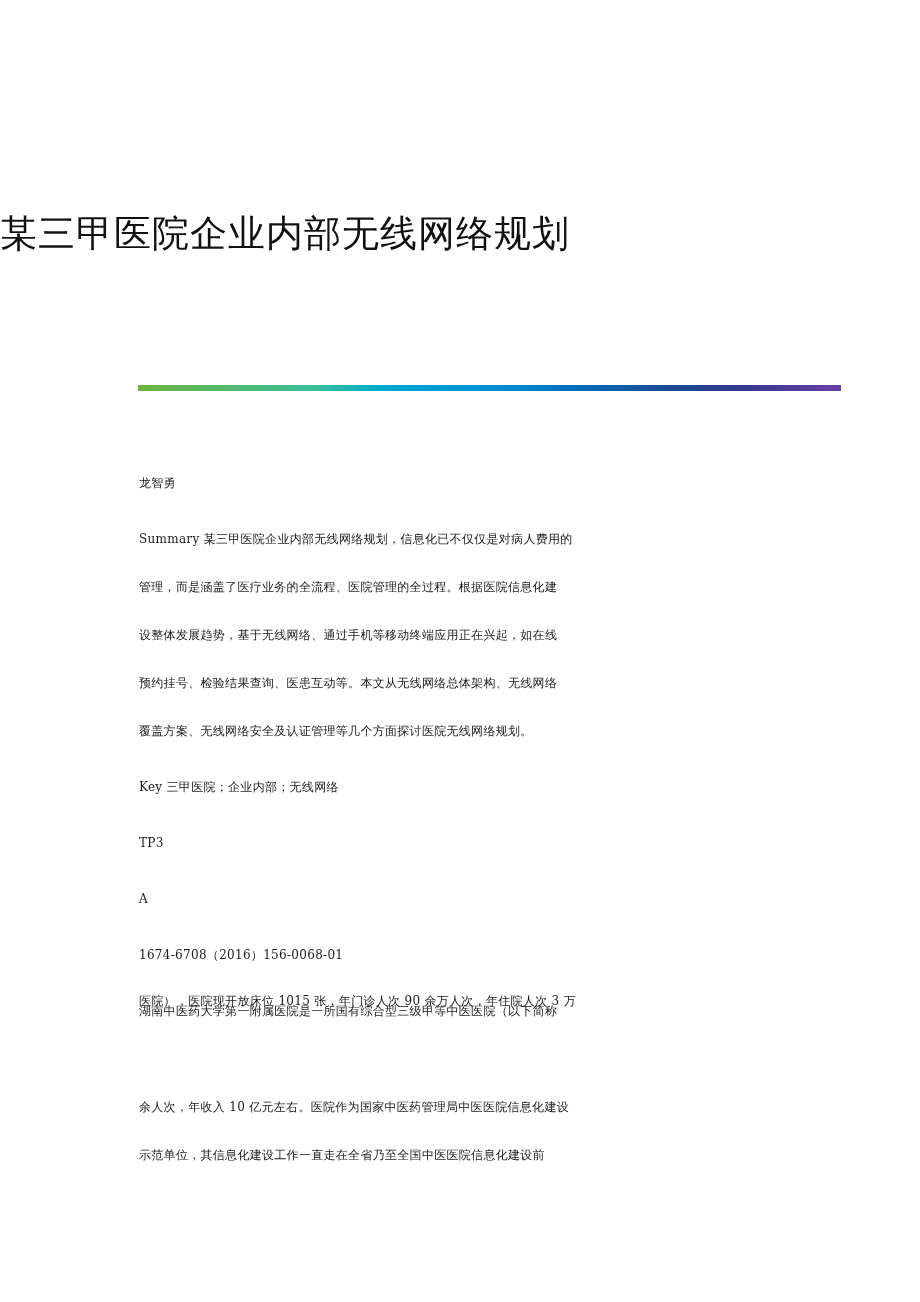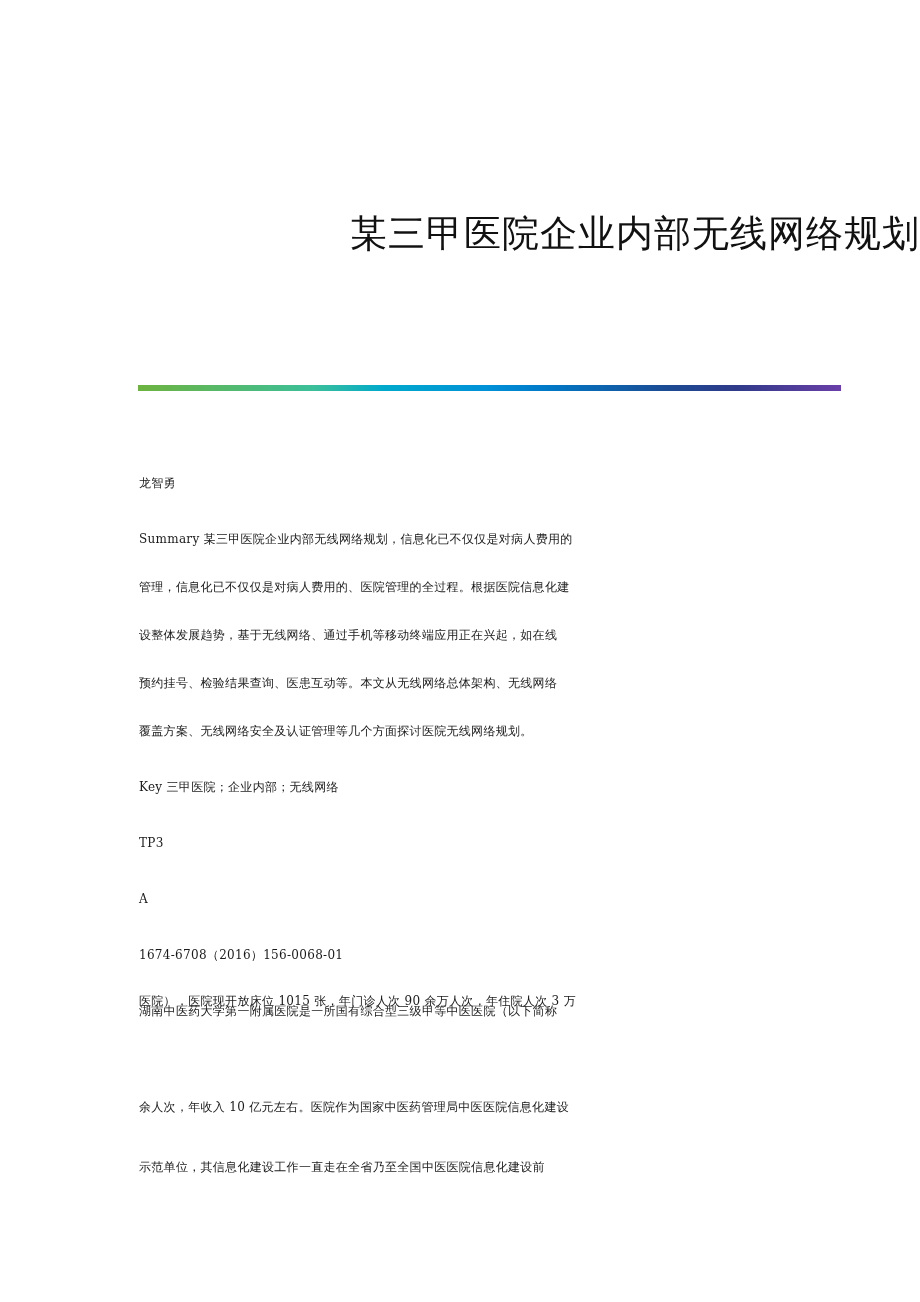--- a/index.html
+++ b/index.html
@@ -13,21 +13,21 @@
       position: relative;
       overflow: hidden;
       font-family: "DejaVu Serif", "Liberation Serif", serif;
       color: #1a1a1a;
     }
     .title {
       position: absolute;
       left: 0;
       width: 920px;
       top: 212px;
-      text-align: right;
+      text-align: left;
       font-family: Liberation Serif, serif;
       font-size: 37px;
       letter-spacing: 1px;
       color: #111;
       line-height: 44px;
     }
     .rule {
       position: absolute;
       left: 138px;
       top: 385px;
@@ -51,31 +51,31 @@
 
 <div>
 
   <h1 class="title" style="margin:0;font-weight:normal;">某三甲医院企业内部无线网络规划</h1>
 
   <div class="rule"></div>
 
   <div class="line" style="top:471px;">龙智勇</div>
 
   <div class="line" style="top:527px;">Summary 某三甲医院企业内部无线网络规划，信息化已不仅仅是对病人费用的</div>
-  <div class="line" style="top:575px;">管理，信息化已不仅仅是对病人费用的、医院管理的全过程。根据医院信息化建</div>
+  <div class="line" style="top:575px;">管理，而是涵盖了医疗业务的全流程、医院管理的全过程。根据医院信息化建</div>
   <div class="line" style="top:623px;text-align:center;">设整体发展趋势，基于无线网络、通过手机等移动终端应用正在兴起，如在线</div>
   <div class="line" style="top:671px;">预约挂号、检验结果查询、医患互动等。本文从无线网络总体架构、无线网络</div>
   <div class="line" style="top:719px;">覆盖方案、无线网络安全及认证管理等几个方面探讨医院无线网络规划。</div>
 
   <div class="line" style="top:775px;">Key 三甲医院；企业内部；无线网络</div>
 
   <div class="line" style="top:831px;">TP3</div>
 
   <div class="line" style="top:887px;">A</div>
 
   <div class="line" style="top:943px;">1674-6708（2016）156-0068-01</div>
 
   <div class="line" style="top:999px;">湖南中医药大学第一附属医院是一所国有综合型三级甲等中医医院（以下简称</div>
   <div class="line" style="top:989px;">医院），医院现开放床位 1015 张，年门诊人次 90 余万人次，年住院人次 3 万</div>
   <div class="line" style="top:1095px;">余人次，年收入 10 亿元左右。医院作为国家中医药管理局中医医院信息化建设</div>
-  <div class="line" style="top:1143px;margin-top:12px;">示范单位，其信息化建设工作一直走在全省乃至全国中医医院信息化建设前</div>
+  <div class="line" style="top:1143px;">示范单位，其信息化建设工作一直走在全省乃至全国中医医院信息化建设前</div>
 
 </div>
 
 </body></html>

